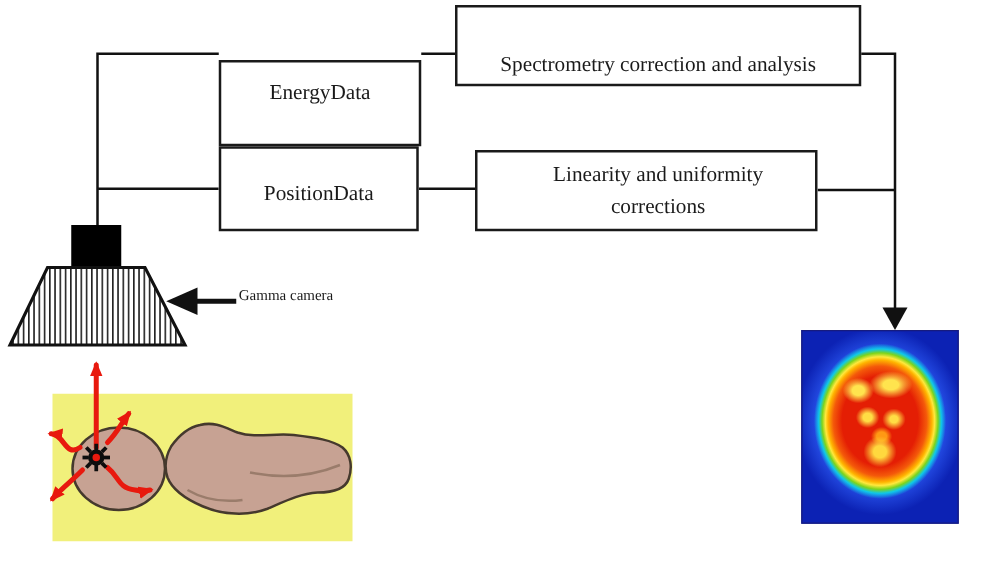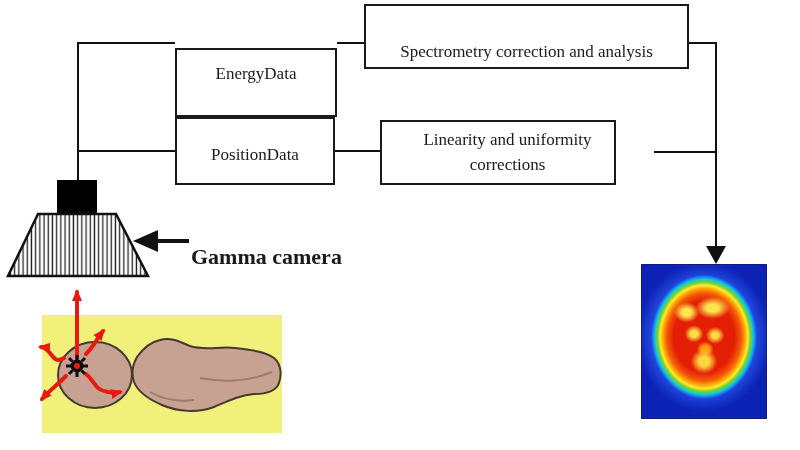--- a/index.html
+++ b/index.html
@@ -9,23 +9,23 @@
   }
   .layer{position:absolute;left:0;top:0;}
   .box{
     position:absolute;border:2px solid #1a1a1a;background:#ffffff;
     display:flex;align-items:center;justify-content:center;text-align:center;
     font-size:17px;line-height:1.45;padding:2px 10px;box-sizing:border-box;
   }
   #box-energy{left:175px;top:8px;width:162px;height:69px;align-items:flex-start;padding-top:12px;margin-top:40px;}
   #box-spectro{left:364px;top:4px;width:325px;height:65px;align-items:flex-end;}
   #box-position{left:175px;top:117px;width:160px;height:68px;align-items:flex-start;padding-top:24px;}
-  #box-linearity{left:380px;top:120px;width:236px;height:65px;padding-left:29px;}
+  #box-linearity{left:380px;top:120px;width:274px;height:65px;padding-left:29px;}
   .camera-label{
-    position:absolute;left:191px;top:244px;font-size:22px;white-space:nowrap;font-weight:bold;
+    position:absolute;left:191px;top:229px;font-size:12px;white-space:nowrap;
   }
   .brain{
     position:absolute;left:641px;top:264px;width:126px;height:155px;
     border:1px solid #161b7e;box-sizing:border-box;
     background-color:#0c22b4;
     background-image:
       radial-gradient(16px 13px at 36% 31%, #ffe44e 0 30%, rgba(255,228,78,0) 78%),
       radial-gradient(22px 14px at 57% 28%, #ffe44e 0 28%, rgba(255,228,78,0) 78%),
       radial-gradient(12px 11px at 42% 45%, #ffdd44 0 30%, rgba(255,221,68,0) 78%),
       radial-gradient(12px 11px at 59% 46%, #ffdd44 0 26%, rgba(255,221,68,0) 78%),

